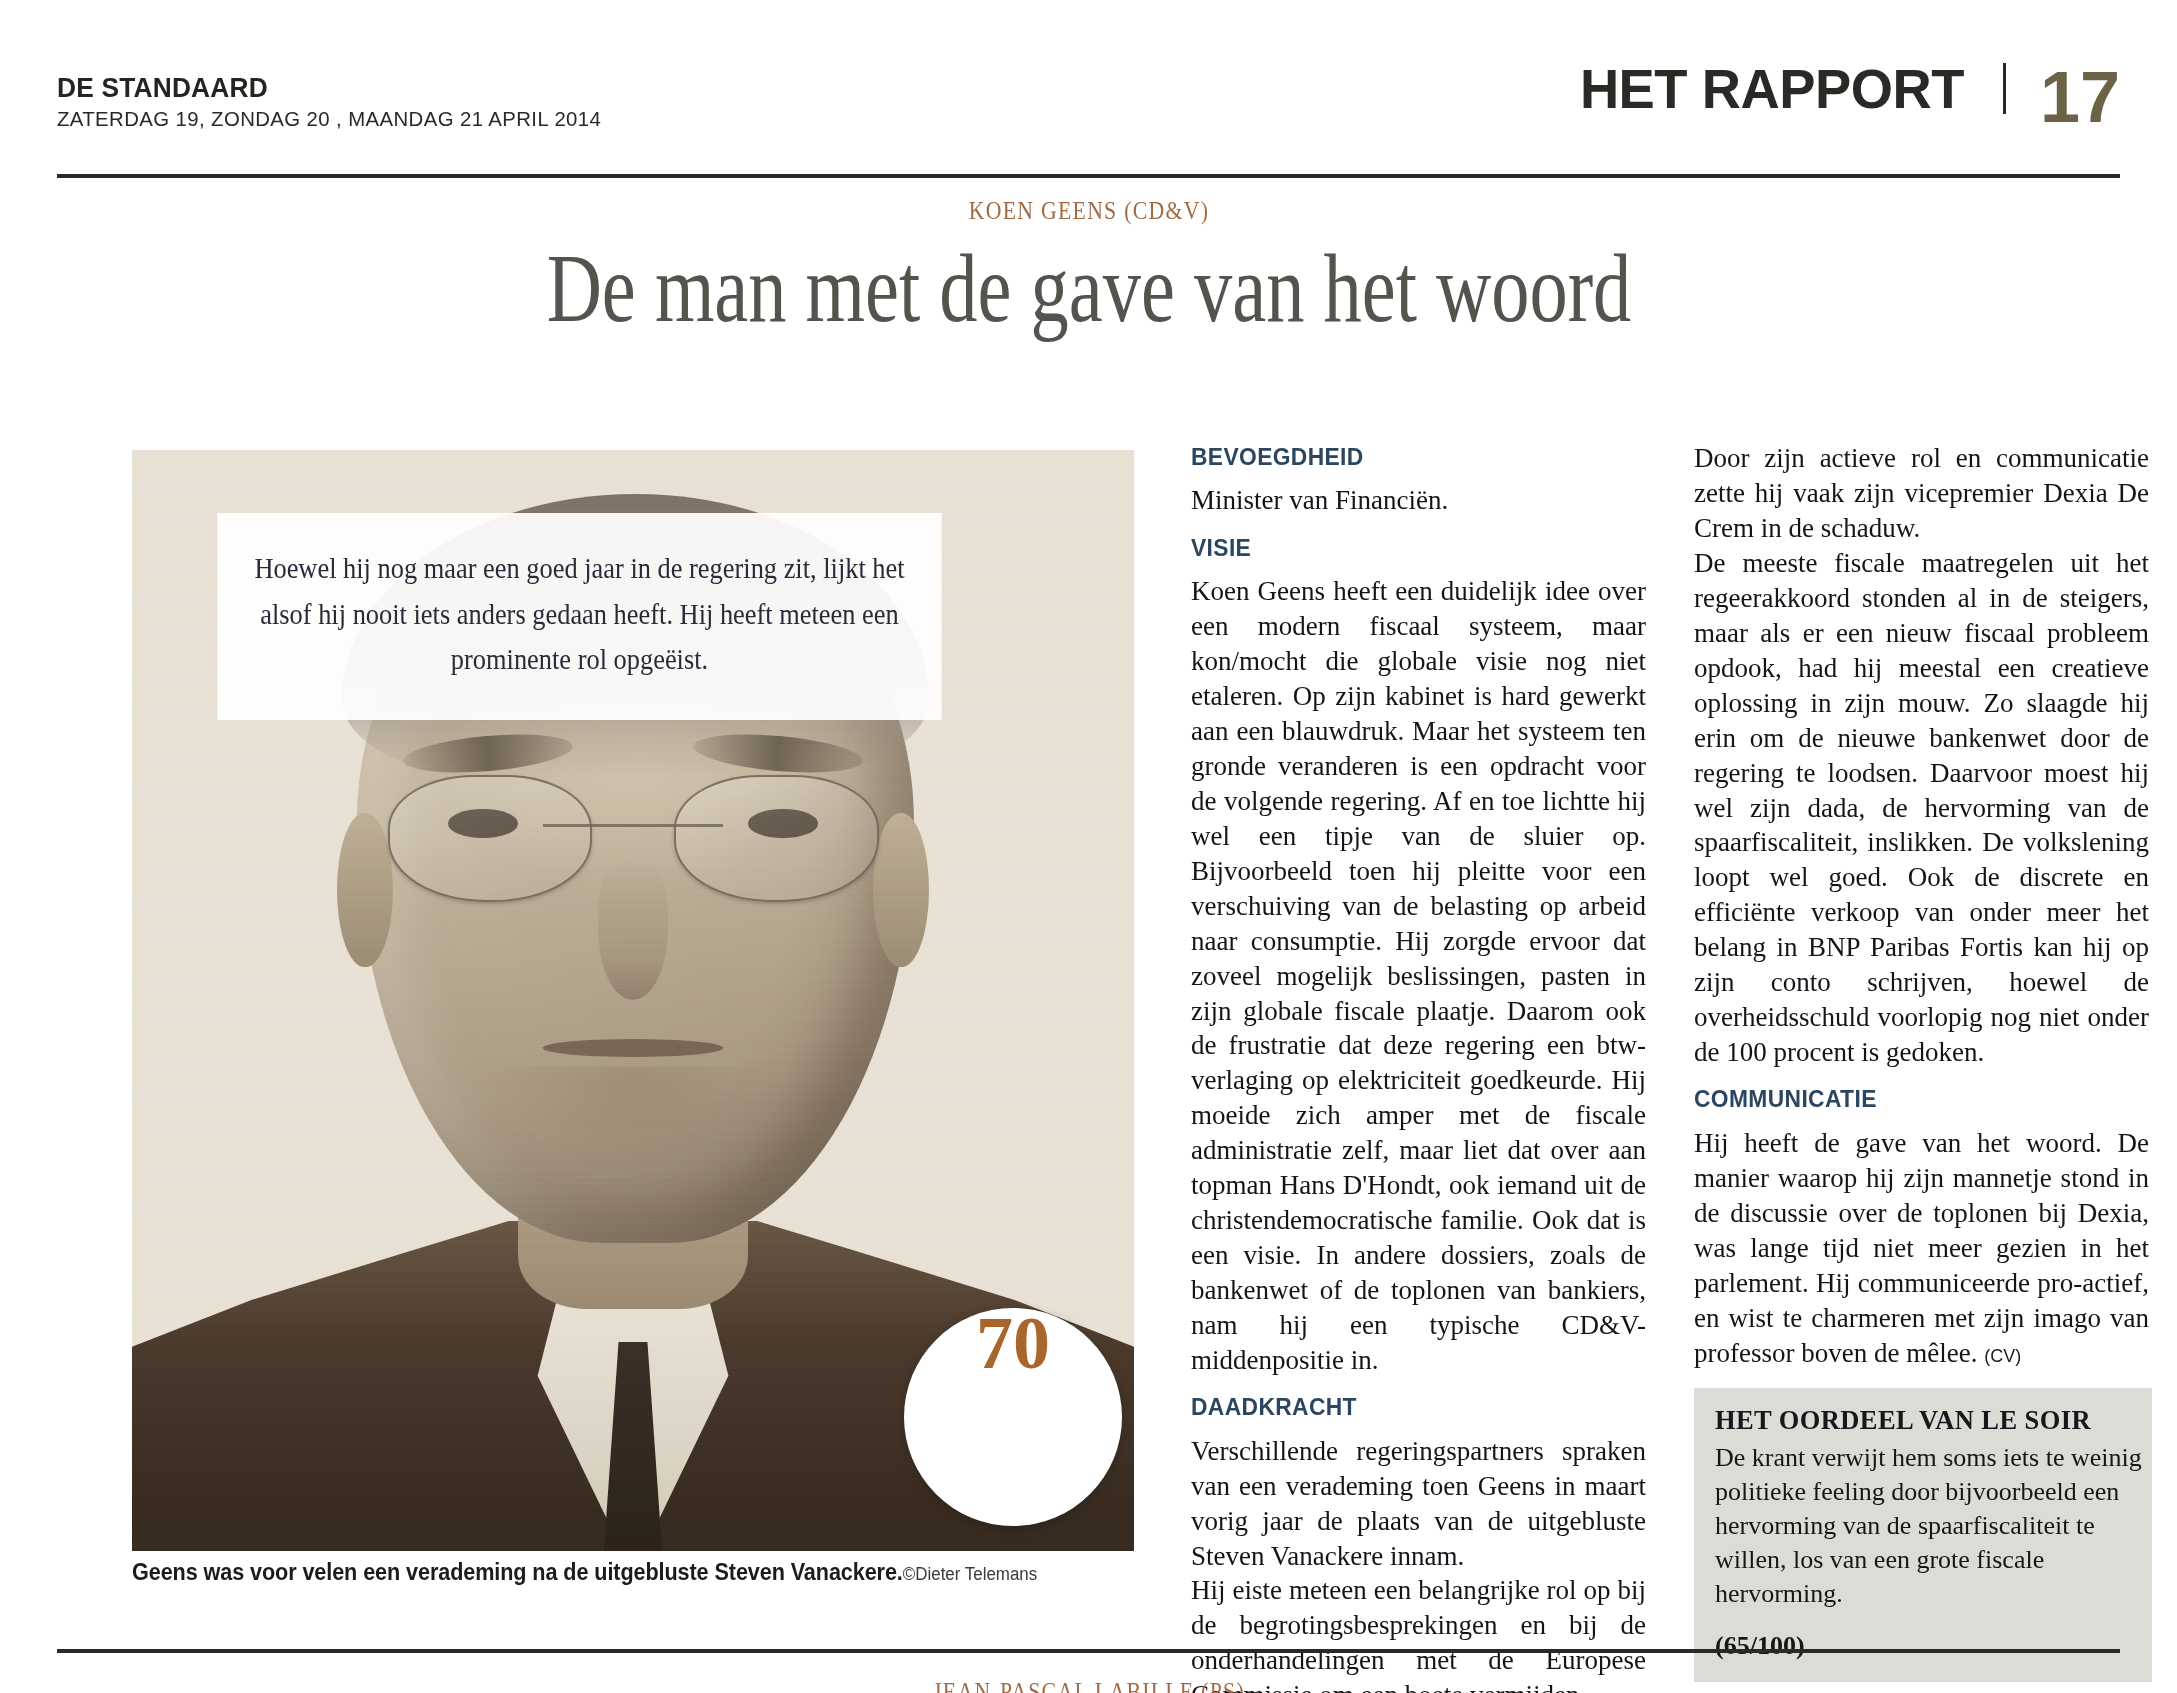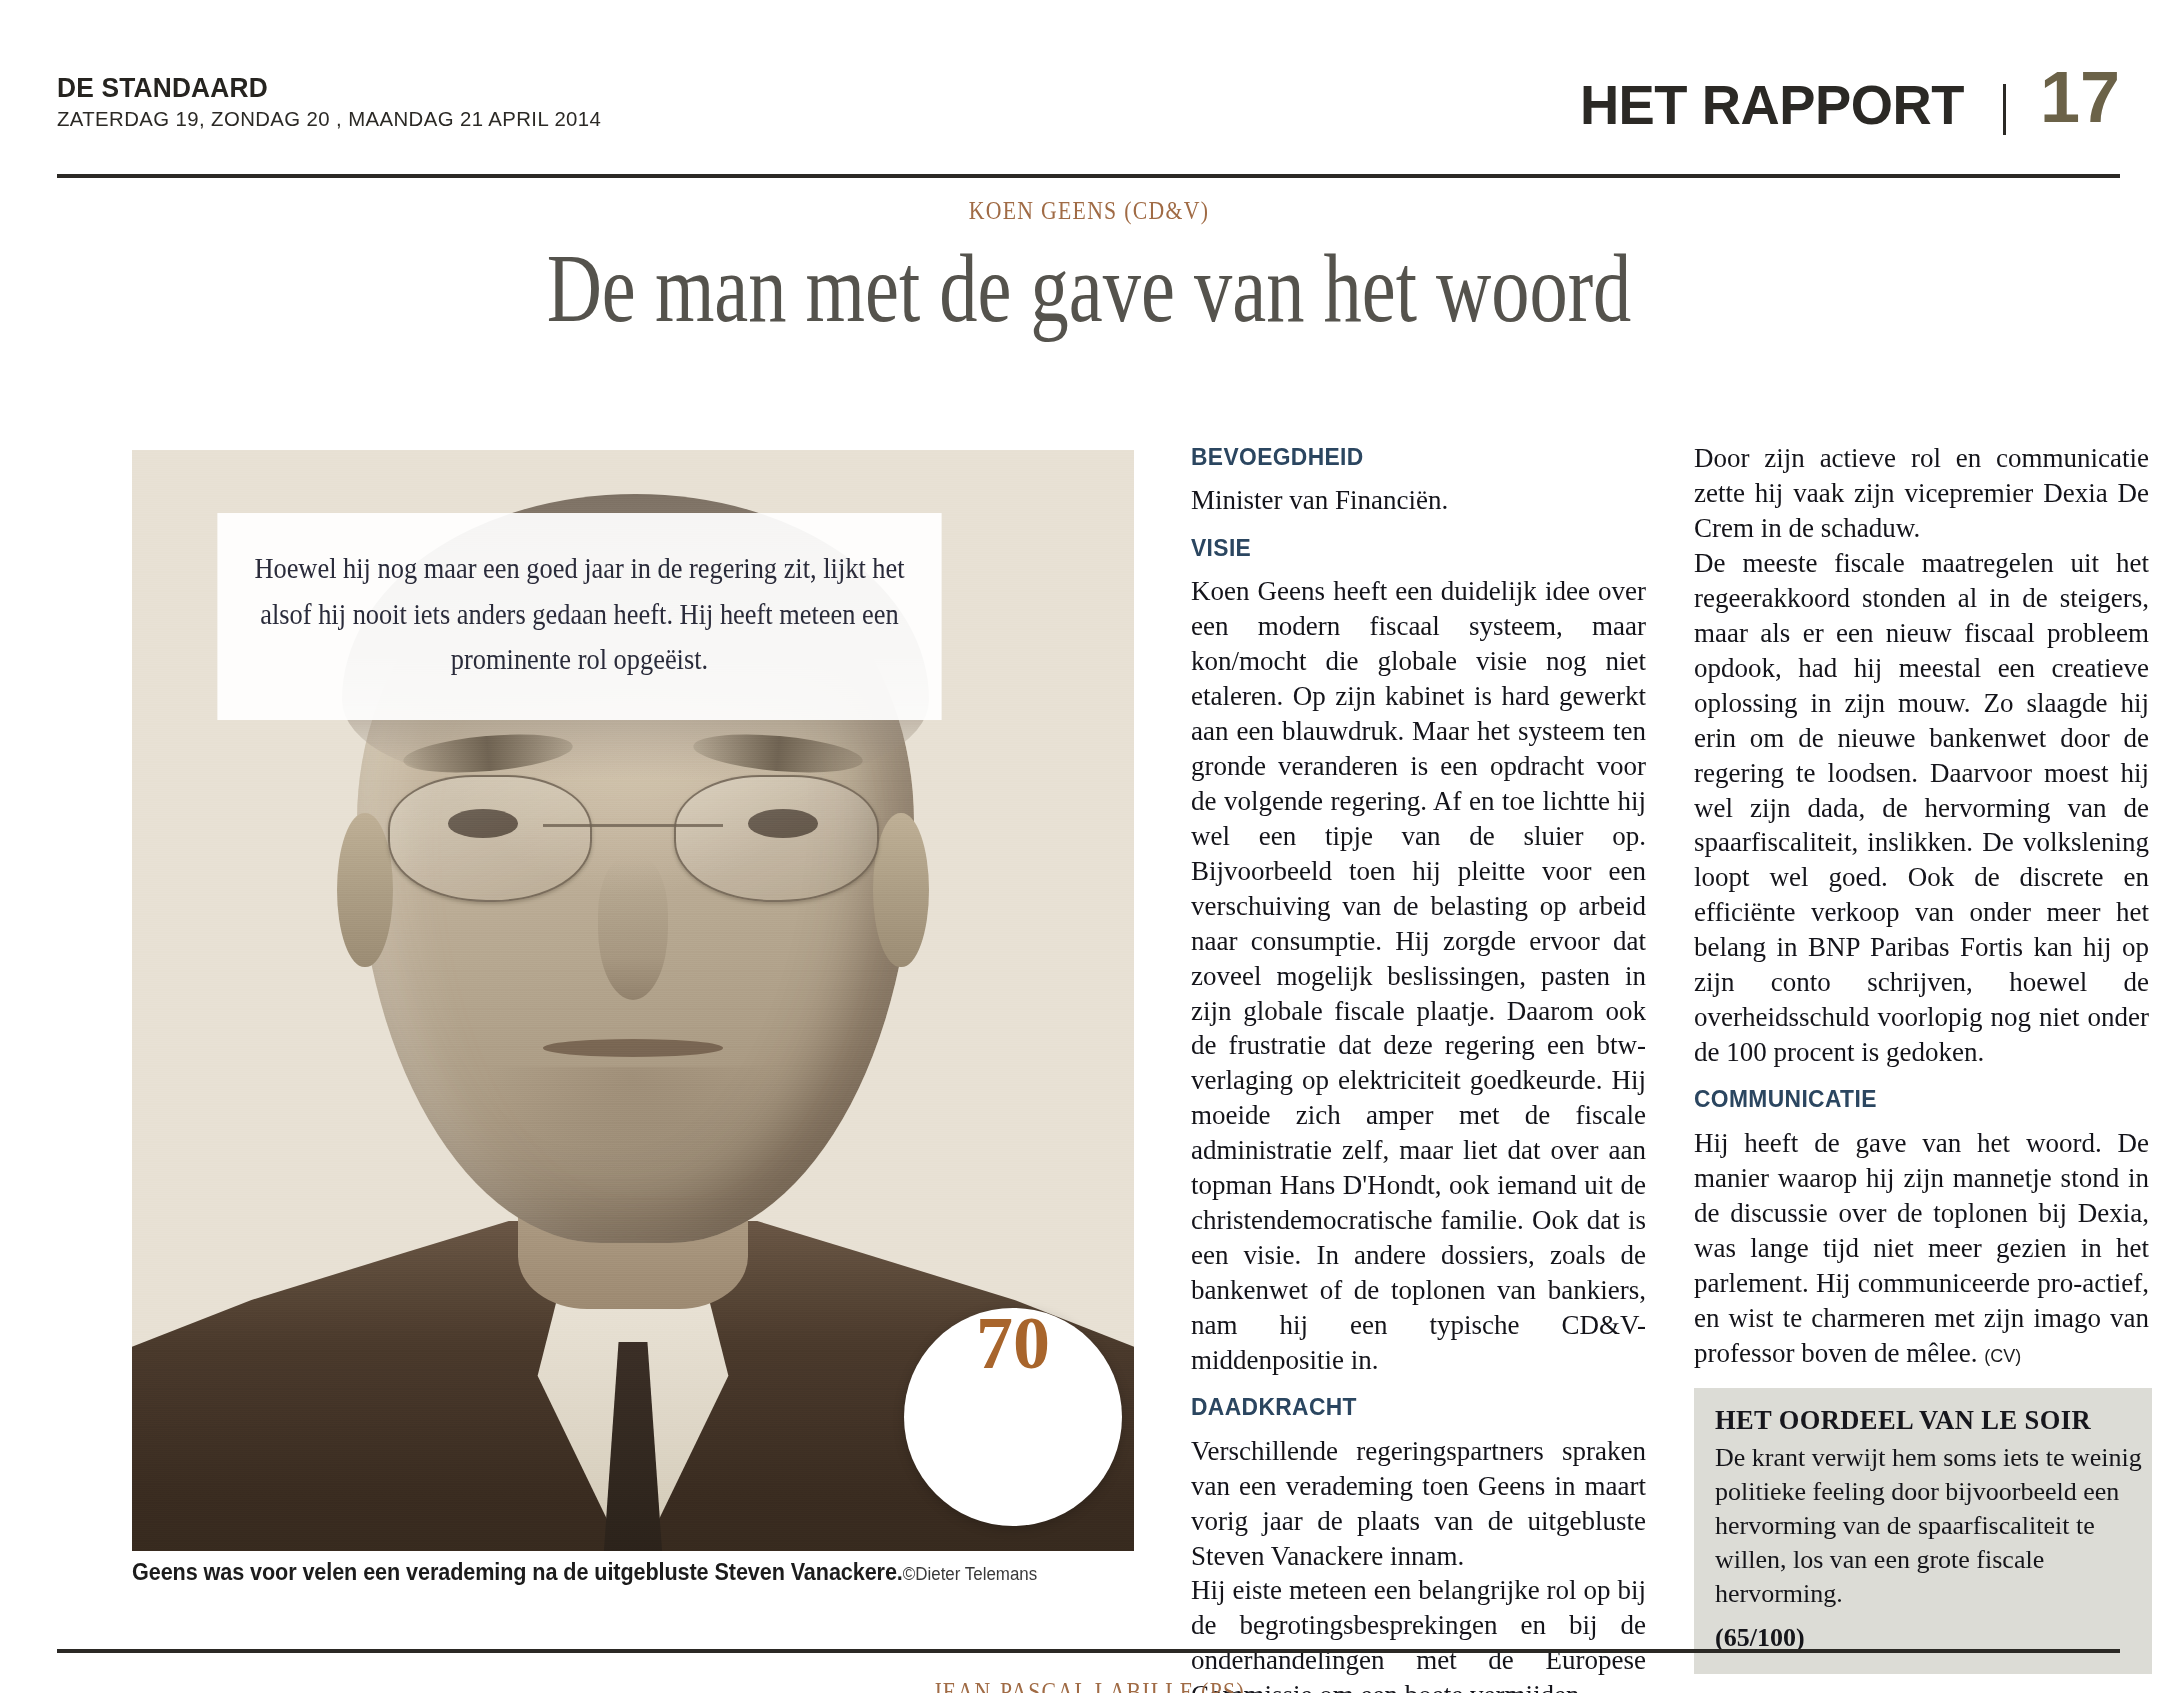--- a/index.html
+++ b/index.html
@@ -54,21 +54,21 @@
     line-height: 1.15;
     margin-top: 4.7px;
     transform: scaleX(0.97);
     transform-origin: left center;
   }
   .masthead-right {
     position: absolute;
     right: 0;
     top: -13.2px;
     display: flex;
-    align-items: flex-end;
+    align-items: flex-start;
     gap: 16px;
   }
   .section-name {
     font-family: "Liberation Sans", sans-serif;
     font-weight: bold;
     font-size: 56px;
     letter-spacing: -0.5px;
     color: #2b2925;
     line-height: 1;
     transform: scaleX(0.97);
@@ -417,21 +417,21 @@
   }
   .soir-title {
     font-weight: bold;
     font-size: 26.5px;
     letter-spacing: 0.4px;
     margin-bottom: 2.8px;
     color: #16161c;
   }
   .soir-score {
     font-weight: bold;
-    margin-top: 10px;
+    margin-top: 18px;
   }
 
   
   .rule-bottom {
     position: absolute;
     left: 57px;
     top: 1649px;
     width: 2063px;
     height: 3.8px;
     background: #2b2925;

